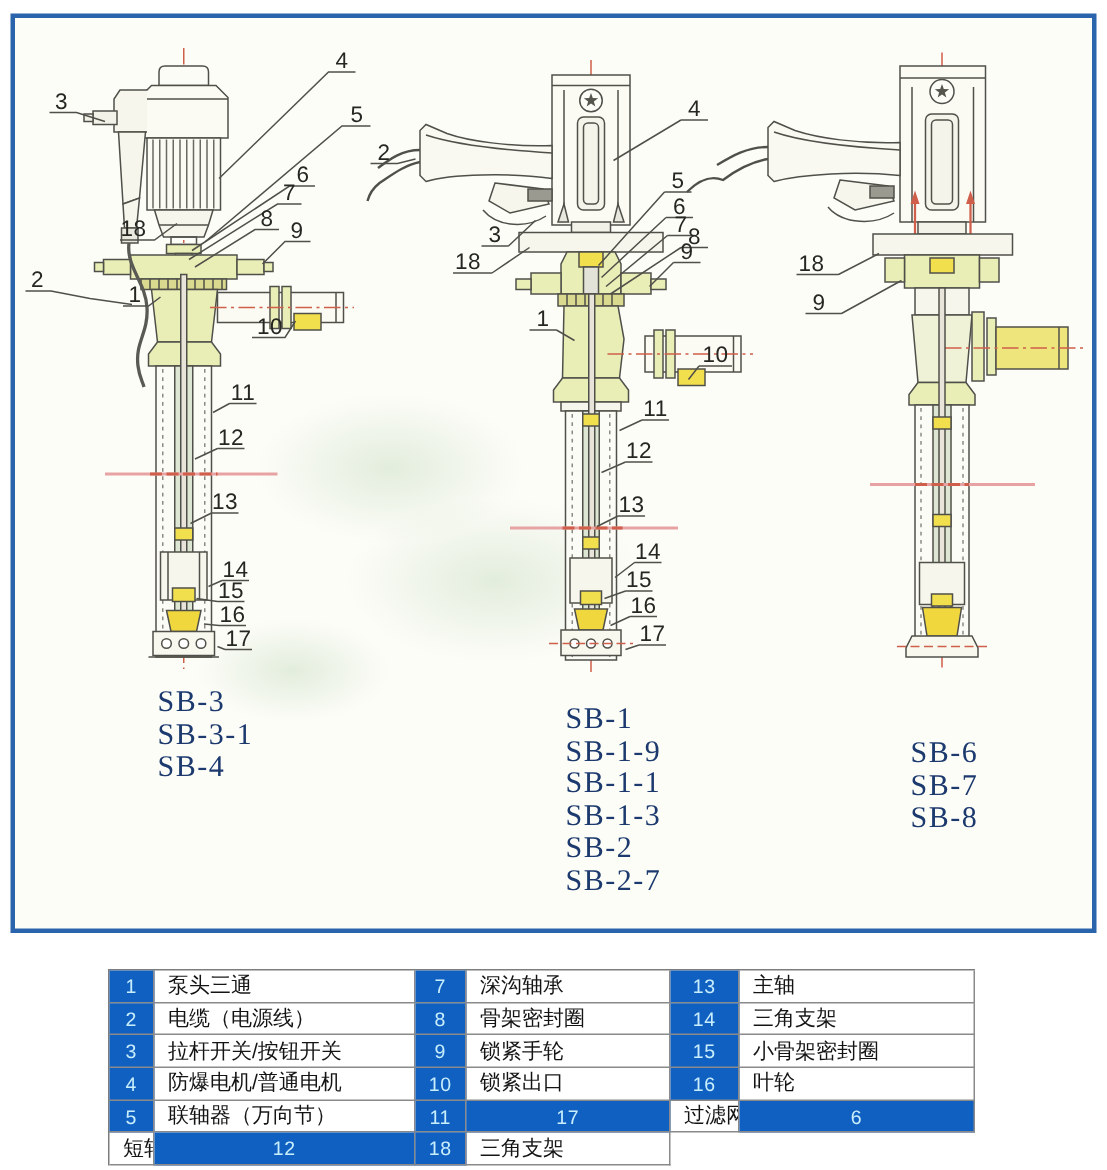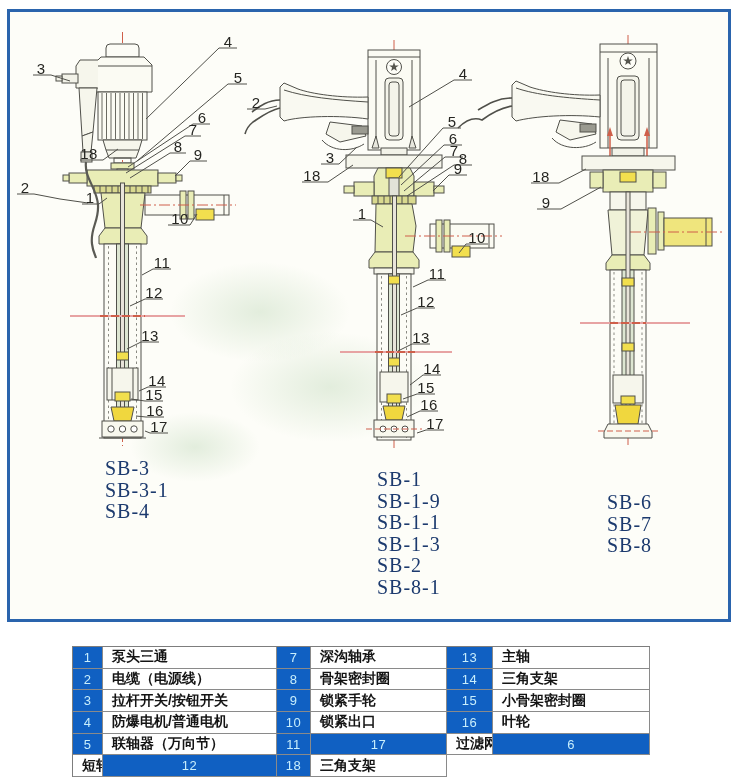--- a/index.html
+++ b/index.html
@@ -34,21 +34,21 @@
     background:#ffffff;font-size:14px;
   }
   .ptable .cell{
     border-right:1px solid #8a8a8a;border-bottom:1px solid #8a8a8a;
     display:flex;align-items:center;overflow:hidden;box-sizing:border-box;
   }
   .ptable .num{
     background:#1060c2;color:#c8eefc;justify-content:center;
     font-size:13px;letter-spacing:.5px;
   }
-  .ptable .nm{padding-left:9px;color:#141414;white-space:nowrap;font-weight:bold;}
+  .ptable .nm{padding-left:9px;color:#141414;white-space:nowrap;}
 </style>
 </head>
 <body>
 
 <div class="panel">
   <div class="smudge" style="left:160px;top:250px;width:180px;height:100px;"></div>
   <div class="smudge" style="left:220px;top:320px;width:200px;height:110px;"></div>
   <div class="smudge" style="left:120px;top:400px;width:130px;height:70px;"></div>
 </div>
 
@@ -317,21 +317,21 @@
   <div>SB-3</div>
   <div>SB-3-1</div>
   <div>SB-4</div>
 </div>
 <div class="models" style="left:377px;top:469px">
   <div>SB-1</div>
   <div>SB-1-9</div>
   <div>SB-1-1</div>
   <div>SB-1-3</div>
   <div>SB-2</div>
-  <div>SB-8-1</div>
+  <div>SB-2-7</div>
 </div>
 <div class="models" style="left:607px;top:492px">
   <div>SB-6</div>
   <div>SB-7</div>
   <div>SB-8</div>
 </div>
 
 <div class="ptable">
 
   <div class="cell num">1</div>

